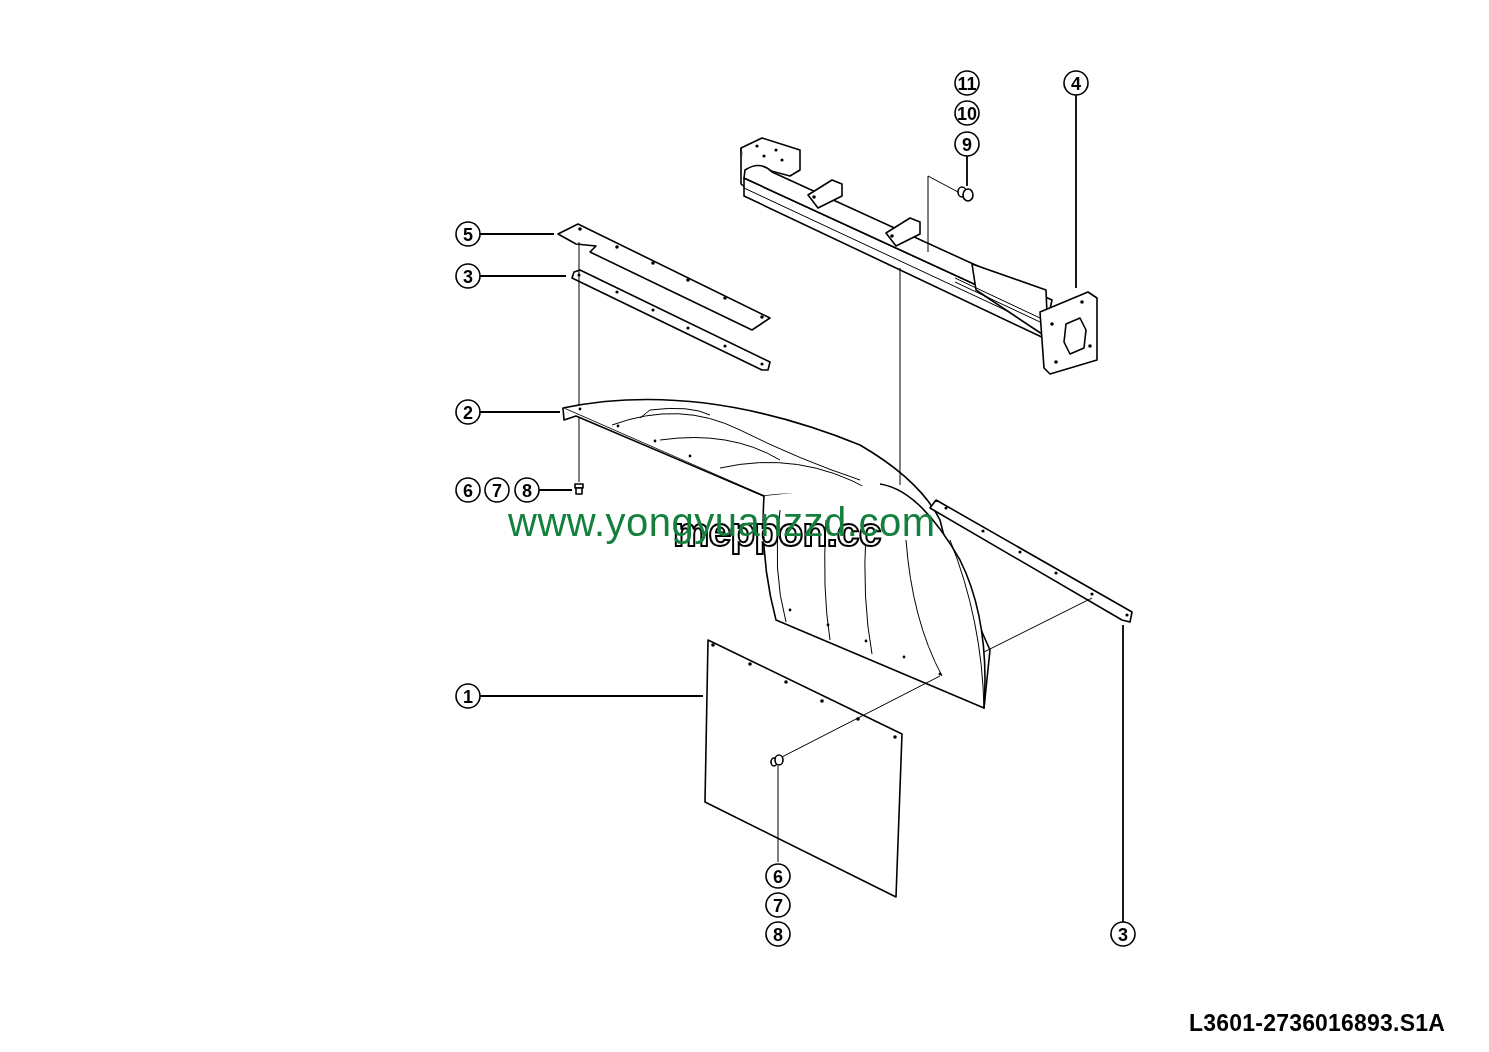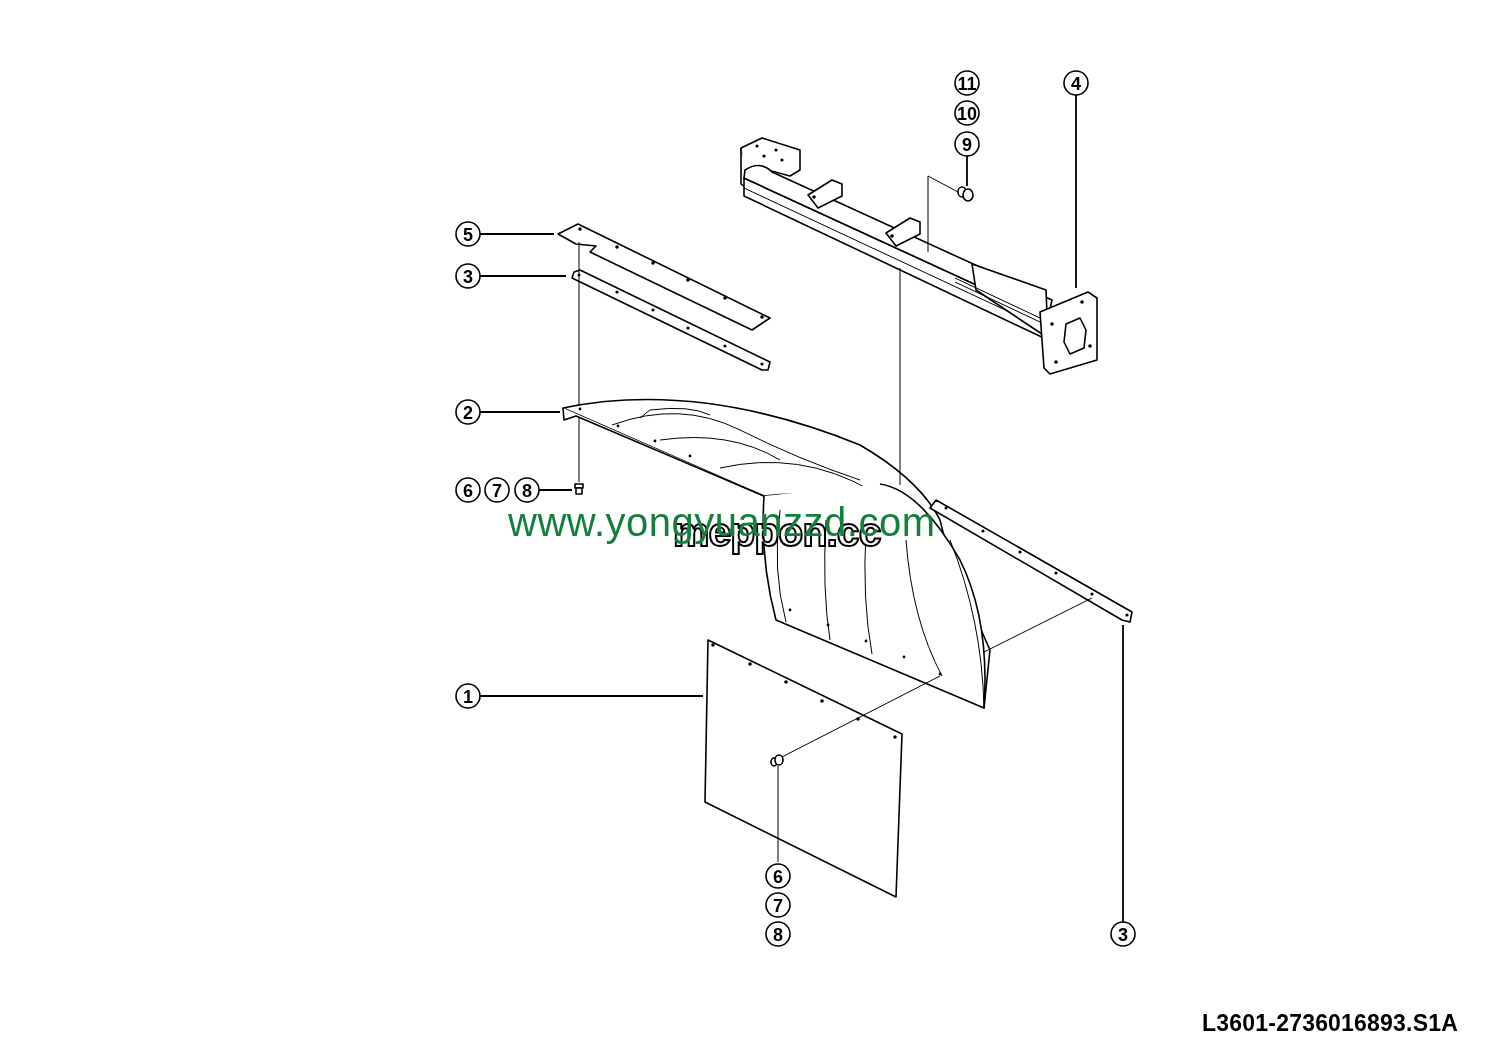--- a/index.html
+++ b/index.html
@@ -5,21 +5,21 @@
     html, body { margin: 0; padding: 0; background: #ffffff; }
     body { width: 1489px; height: 1052px; position: relative; overflow: hidden; font-family: "Liberation Sans", sans-serif; }
     #diagram { position: absolute; left: 0; top: 0; width: 1489px; height: 1052px; }
     .callout-circle { fill: #ffffff; stroke: #000; stroke-width: 1.6; }
     .callout-text { font-family: "Liberation Sans", sans-serif; font-weight: bold; font-size: 18px; fill: #000; text-anchor: middle; dominant-baseline: central; }
     .leader { stroke: #000; stroke-width: 1.8; fill: none; }
     .thin { stroke: #000; stroke-width: 1; fill: none; }
     .part { stroke: #000; stroke-width: 1.6; fill: #fff; stroke-linejoin: round; }
     .part-thin { stroke: #000; stroke-width: 1; fill: none; }
     .hole { fill: #000; }
-    .drawing-code { position: absolute; right: 31px; top: 1010px; font-family: "Liberation Sans", sans-serif; font-weight: bold; font-size: 23px; color: #000; letter-spacing: 0.2px; }
+    .drawing-code { position: absolute; right: 44px; top: 1010px; font-family: "Liberation Sans", sans-serif; font-weight: bold; font-size: 23px; color: #000; letter-spacing: 0.2px; }
     .wm-blue { position: absolute; left: 508px; top: 500px; font-family: "Liberation Sans", sans-serif; font-size: 40px; color: #15803d; letter-spacing: 0.5px; white-space: nowrap; }
     .wm-outline { position: absolute; left: 637px; top: 509px; font-family: "Liberation Sans", sans-serif; font-weight: bold; font-size: 41px; color: #fff; -webkit-text-stroke: 2px #000; white-space: nowrap; letter-spacing: -1px; margin-left: 36px; }
   </style>
 </head>
 <body>
 
 <svg id="diagram" viewBox="0 0 1489 1052" xmlns="http://www.w3.org/2000/svg">
 
   <g>
 

